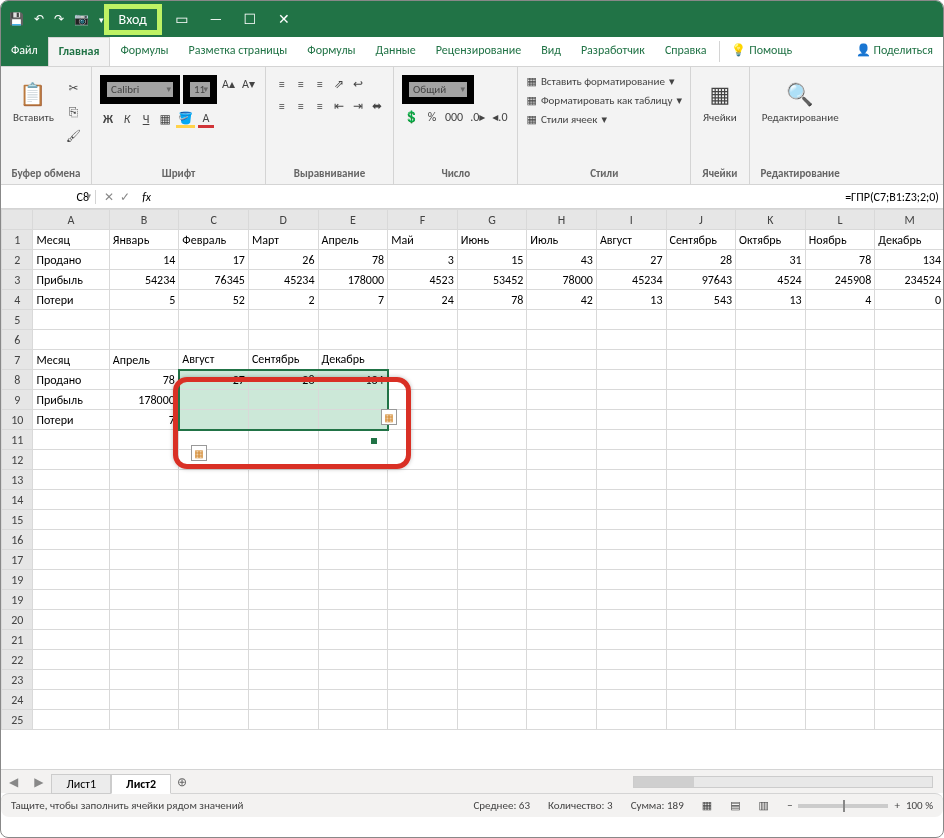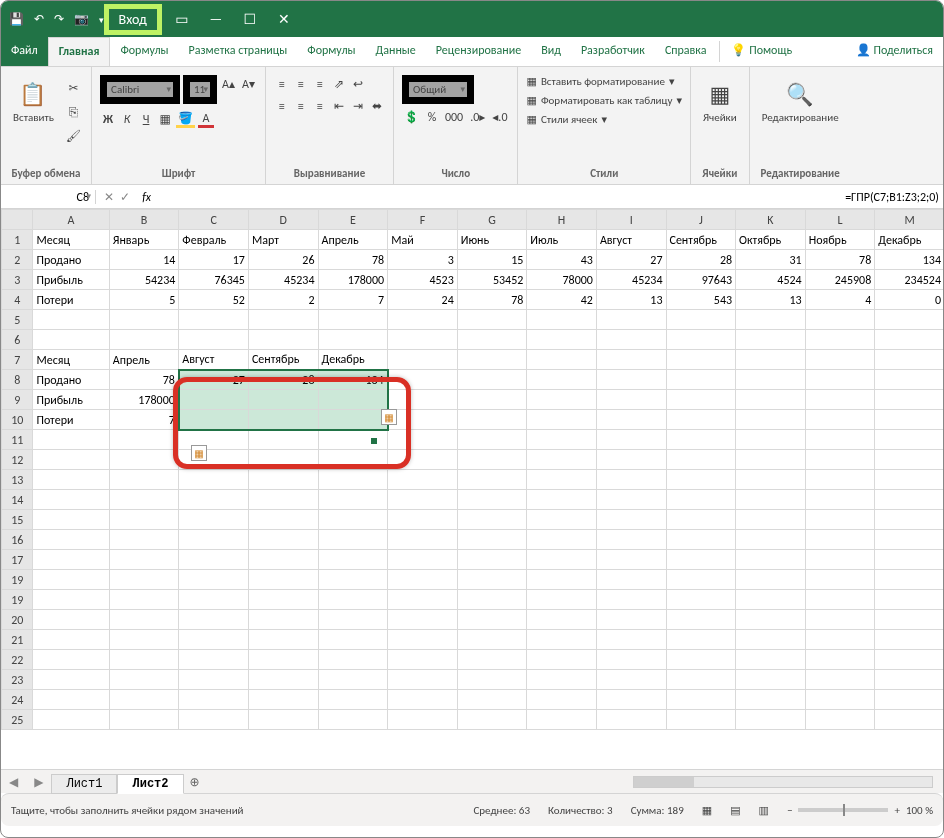--- a/index.html
+++ b/index.html
@@ -41,27 +41,27 @@
 table.sheet th, table.sheet td { border: 1px solid #d9d9d9; font-size: 12px; height: 20px; padding: 0 3px; overflow: hidden; white-space: nowrap; }
 table.sheet th { background: #e6e6e6; color: #444; font-weight: normal; text-align: center; }
 table.sheet th.rowhdr { width: 28px; }
 table.sheet td { text-align: right; background:#fff;}
 table.sheet td.txt { text-align: left; }
 .col-A{width:68px}.col-B{width:62px}.col-C{width:62px}.col-D{width:62px}.col-E{width:62px}.col-F{width:62px}.col-G{width:62px}.col-H{width:62px}.col-I{width:62px}.col-J{width:62px}.col-K{width:62px}.col-L{width:62px}.col-M{width:62px}
 .sel { background: #cce8d8 !important; }
 .highlight-red { position:absolute; border:5px solid #d93025; border-radius:14px; pointer-events:none; box-shadow:0 0 4px rgba(0,0,0,.25);}
 .sheettabs { height: 24px; border-top:1px solid #d4d4d4; display:flex; align-items:center; font-size:12px; background:#f3f2f1;}
 .sheettabs .nav { padding:0 8px; color:#888;}
-.sheettabs .stab { padding:2px 14px; border:1px solid #ccc; background:#ececec; margin-top:5px;font-family:Liberation Mono, monospace;}
+.sheettabs .stab { padding:2px 14px; border:1px solid #ccc; background:#ececec; margin-top:5px;}
 .sheettabs .stab.active { background:#fff; font-weight:600; border-bottom:1px solid #fff;}
 .sheettabs .add { width:22px; text-align:center; color:#666;}
 .sheettabs .scroll { flex:1; display:flex; justify-content:flex-end; padding-right:10px;}
 .sheettabs .scroll .track{ width:300px; height:12px; background:#e8e8e8; border:1px solid #ccc; position:relative;}
 .sheettabs .scroll .thumb{ position:absolute; left:0; width:60px; height:100%; background:#cfcfcf;}
-.statusbar { height: 33px; background: #f3f2f1; border-top:1px solid #d4d4d4; display:flex; align-items:center; font-size:11px; color:#444; padding:0 10px; gap:18px;border-radius:8px;}
+.statusbar { height: 24px; background: #f3f2f1; border-top:1px solid #d4d4d4; display:flex; align-items:center; font-size:11px; color:#444; padding:0 10px; gap:18px;border-radius:8px;}
 .statusbar .spacer{flex:1;}
 .statusbar .zoom { display:flex; align-items:center; gap:6px;}
 .statusbar .zslider { width:90px; height:4px; background:#ccc; position:relative;}
 .statusbar .zslider .zt{position:absolute; top:-4px; left:45px; width:2px; height:12px; background:#888;}
 .autofill-icon { position:absolute; width:16px; height:16px; background:#fff; border:1px solid #999; display:flex; align-items:center; justify-content:center; font-size:10px; color:#d08020;}
 .fillhandle { position:absolute; width:6px; height:6px; background:#217346;}
 </style>
 </head>
 <body>
 

